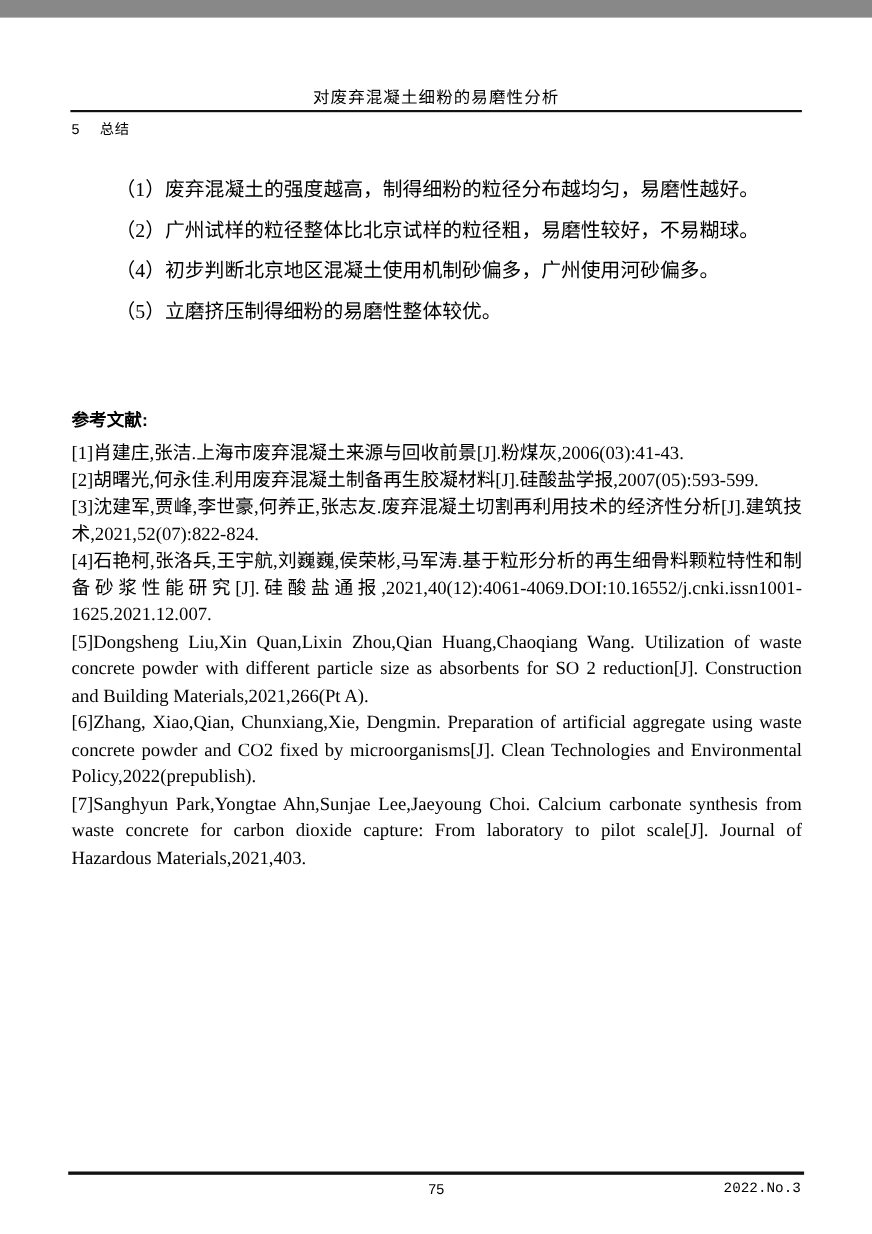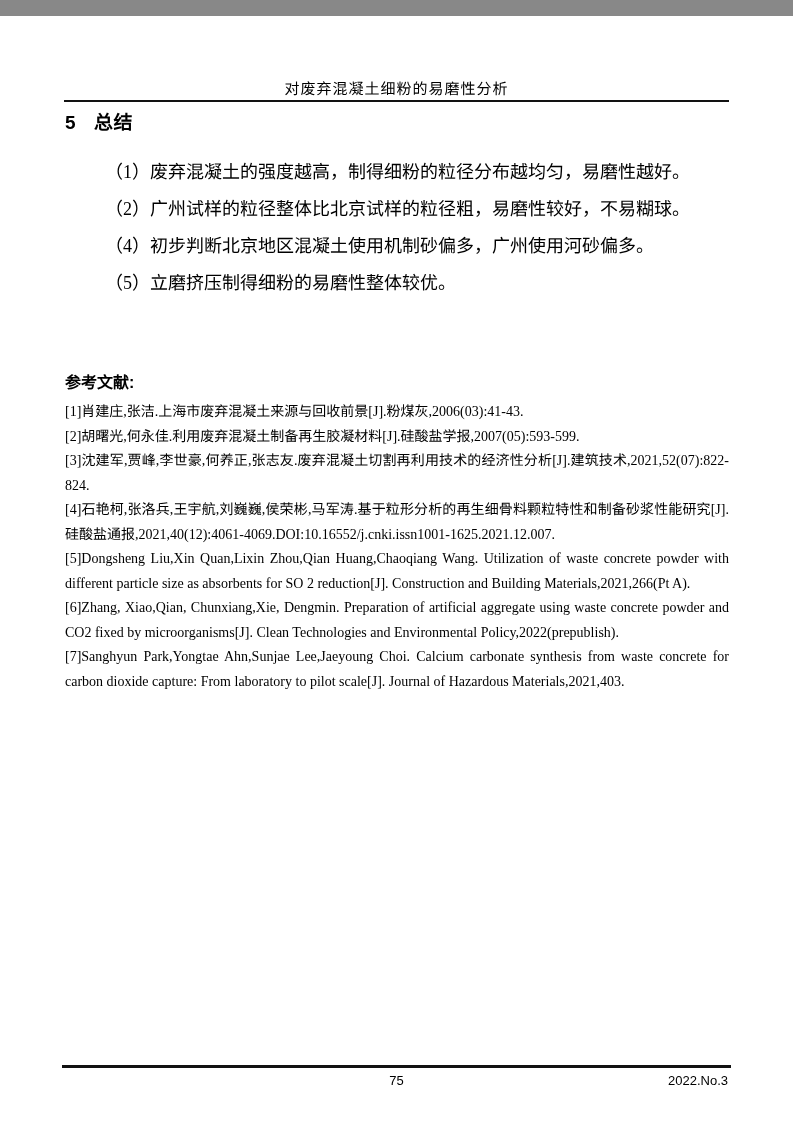--- a/index.html
+++ b/index.html
@@ -32,22 +32,22 @@
     left: 64px;
     right: 64px;
     height: 0;
     border-top: 2.5px solid #121212;
   }
   .section-heading {
     position: absolute;
     top: 91px;
     left: 65px;
     font-family: "Liberation Sans", "DejaVu Sans", sans-serif;
-    font-weight: bold;
-    font-size: 19px;
+    font-weight: normal;
+    font-size: 13px;
     letter-spacing: 0.5px;
   }
   .section-heading .num {
     display: inline-block;
     margin-right: 18px;
   }
   .conclusions {
     position: absolute;
     top: 138px;
     left: 65px;
@@ -68,21 +68,21 @@
   }
   .references-heading {
     font-family: "Liberation Sans", "DejaVu Sans", sans-serif;
     font-weight: bold;
     font-size: 16px;
     line-height: 22px;
     margin: 0 0 6px 0;
   }
   .reference-item {
     margin: 0;
-    font-size: 14px;
+    font-size: 17px;
     line-height: 24.5px;
     text-align: justify;
   }
   .footer-rule {
     position: absolute;
     top: 1049px;
     left: 62px;
     right: 62px;
     height: 0;
     border-top: 3px solid #111111;
@@ -93,21 +93,21 @@
     left: 0;
     right: 0;
     text-align: center;
     font-family: "Liberation Sans", "DejaVu Sans", sans-serif;
     font-size: 13px;
   }
   .footer-issue {
     position: absolute;
     top: 1057px;
     right: 65px;
-    font-family: Liberation Sans, sans-serif;
+    font-family: Liberation Mono, monospace;
     font-size: 13px;
   }
 </style>
 </head>
 <body>
 
 <div class="page">
 
   <div class="header-title">对废弃混凝土细粉的易磨性分析</div>
 

